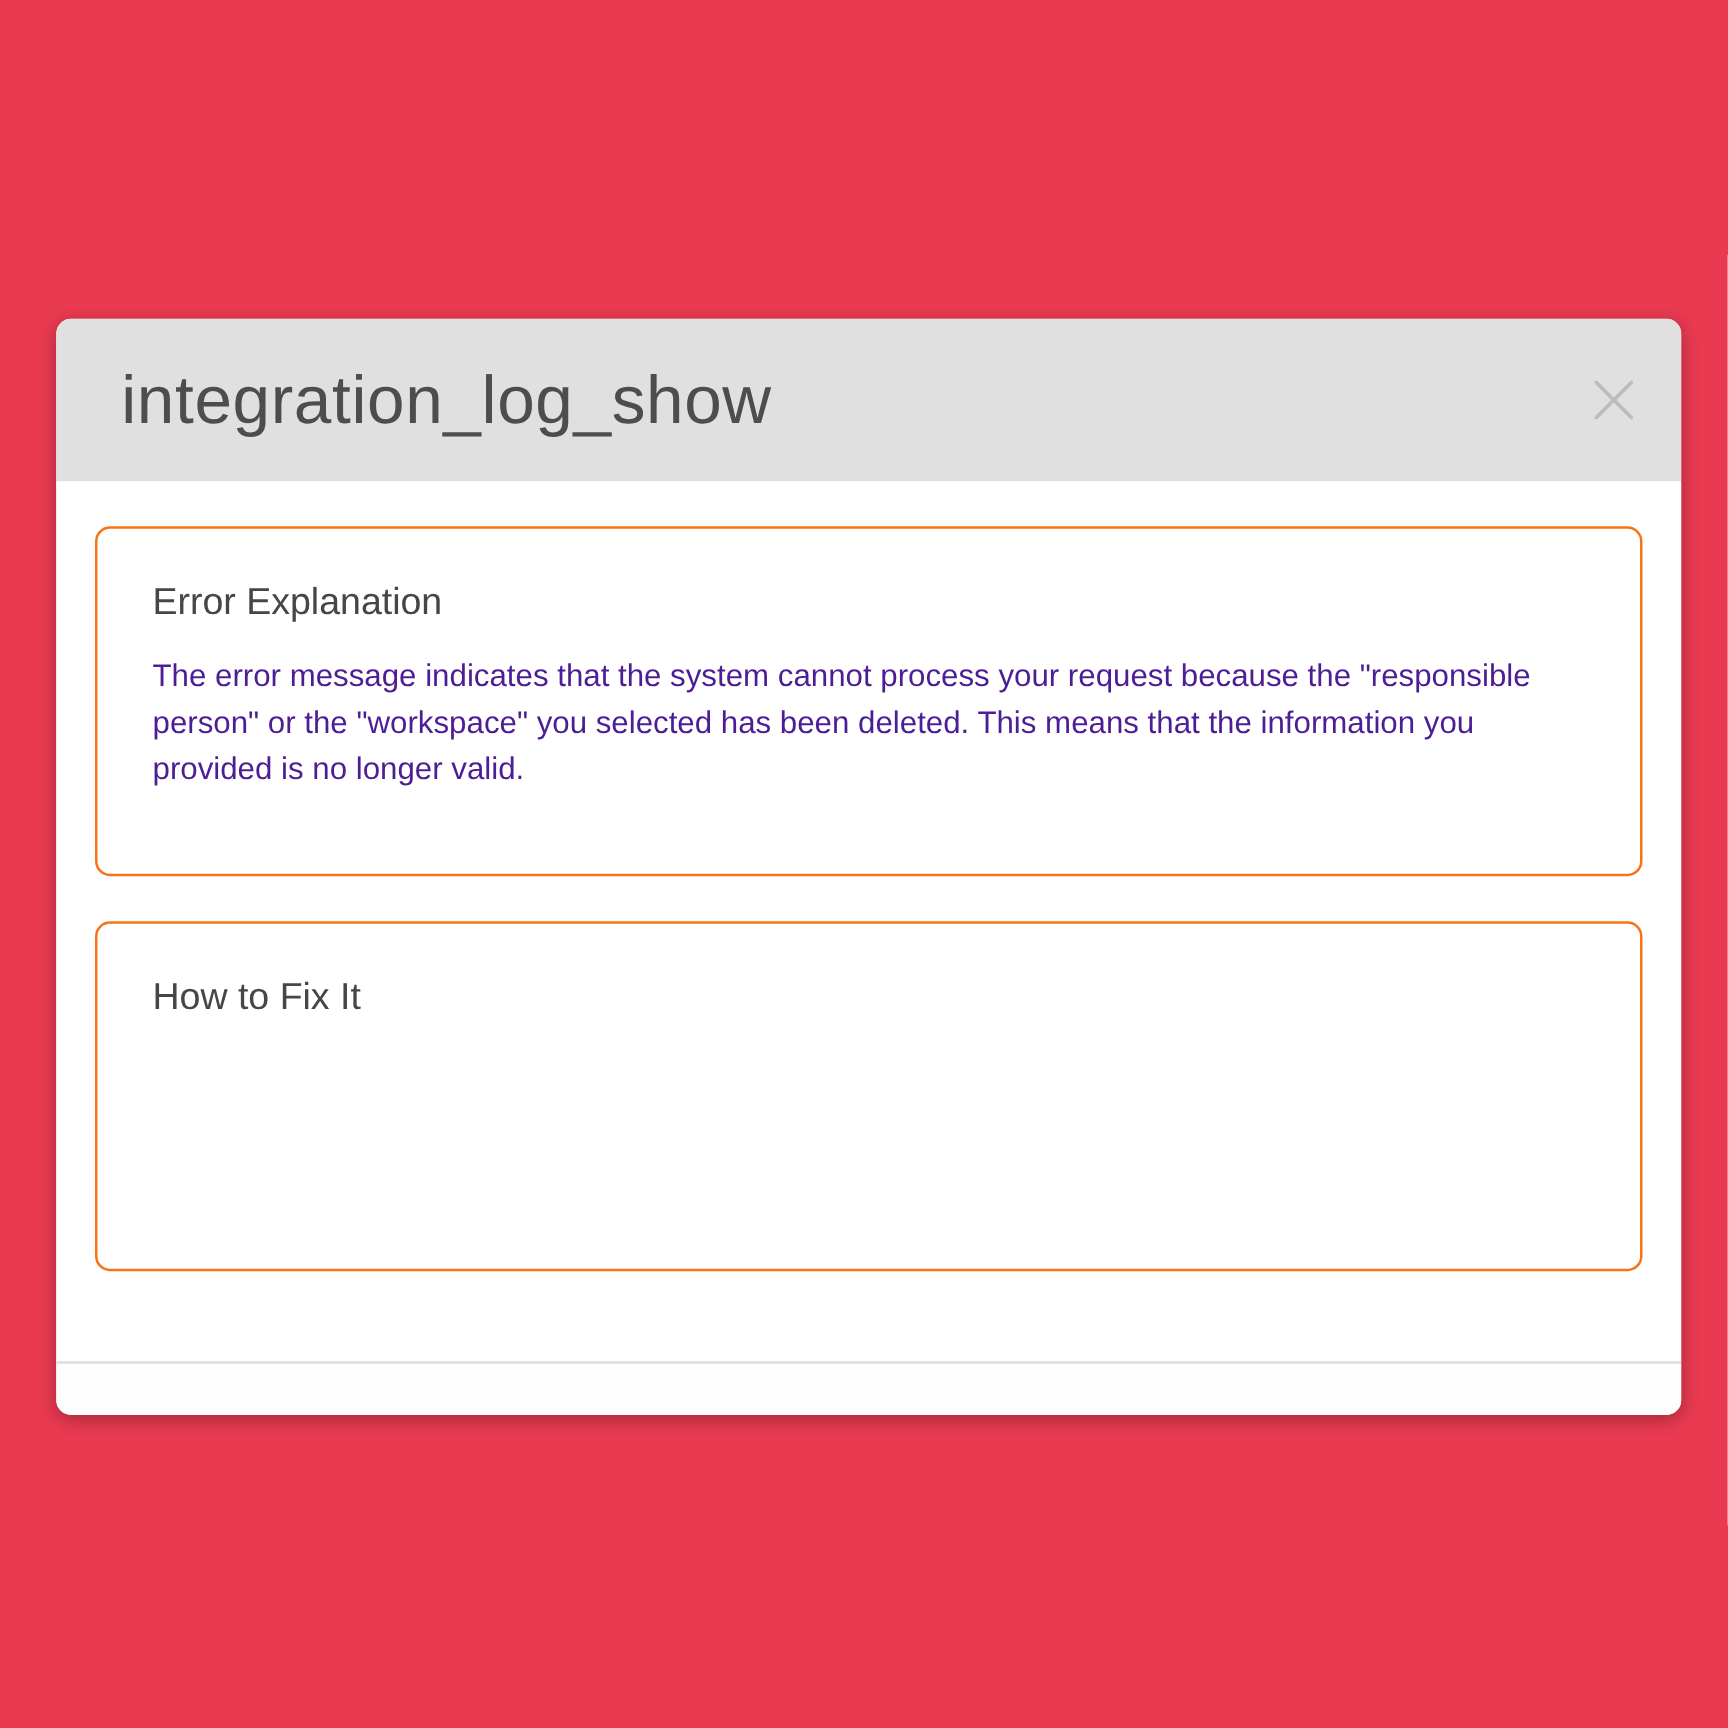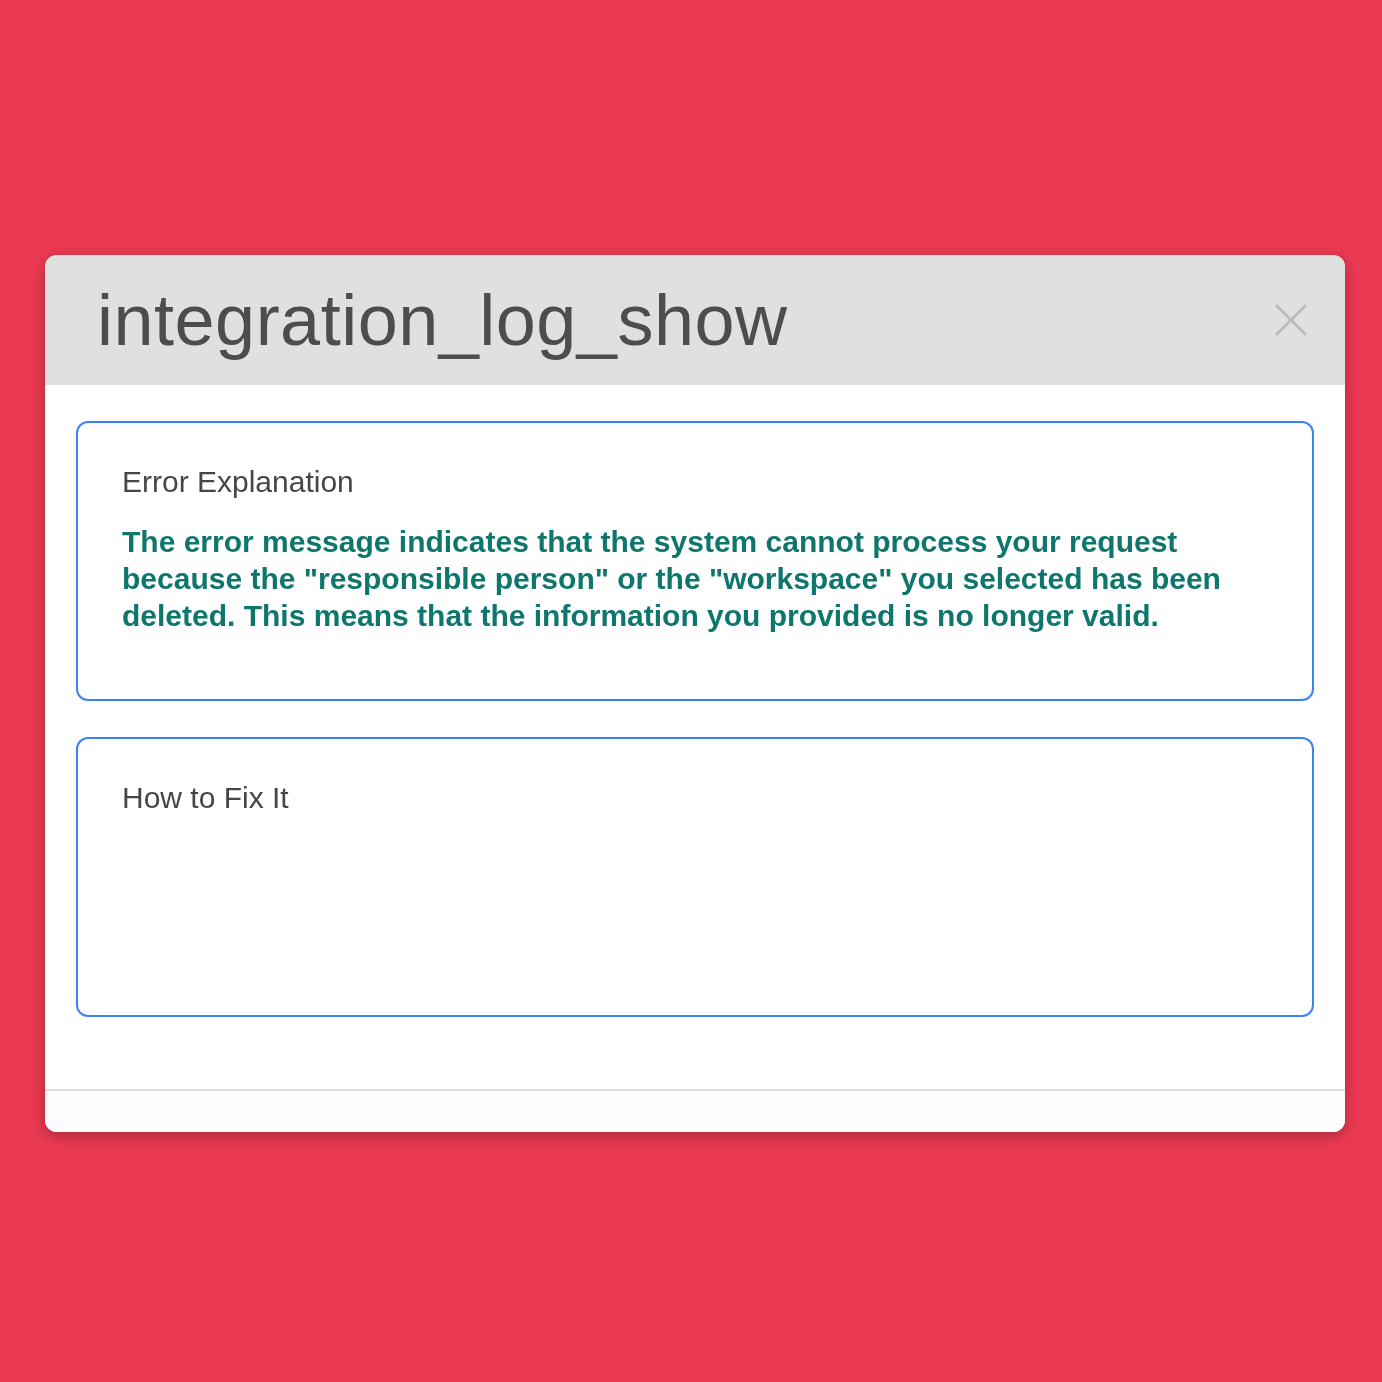--- a/index.html
+++ b/index.html
@@ -31,21 +31,21 @@
   .modal-header {
     height: 130px;
     flex: 0 0 130px;
     background: #e0e0e0;
     display: flex;
     align-items: center;
     padding: 0 40px 0 52px;
     position: relative;
   }
   .modal-title {
-    font-size: 72px;
+    font-size: 54px;
     font-weight: 300;
     color: #4d4d4d;
     letter-spacing: 0.5px;
   }
   .close-btn {
     position: absolute;
     right: 26px;
     top: 50%;
     transform: translateY(-50%);
     width: 56px;
@@ -57,37 +57,37 @@
     align-items: center;
     justify-content: center;
   }
   .close-btn svg { display: block; }
   .modal-body {
     flex: 1 1 auto;
     background: #ffffff;
     padding: 36px 31px;
   }
   .card {
-    border: 2px solid #3b82f6;
+    border: 2px solid #f97316;
     border-radius: 12px;
     background: #ffffff;
     padding: 42px 44px 44px 44px;
     min-height: 280px;
     margin-bottom: 36px;
   }
   .card-heading {
     font-size: 30px;
     font-weight: 400;
     color: #464646;
     margin-bottom: 24px;
   }
   .card-text {
-    font-size: 30px;
-    font-weight: 700;
-    color: #0f766e;
+    font-size: 25px;
+    font-weight: 400;
+    color: #4c1d95;
     line-height: 37px;
     max-width: 1150px;
   }
   .modal-footer {
     flex: 0 0 50px;
     height: 50px;
     background: #fdfdfd;
     border-top: 2px solid #dddddd;
   }
 </style>

